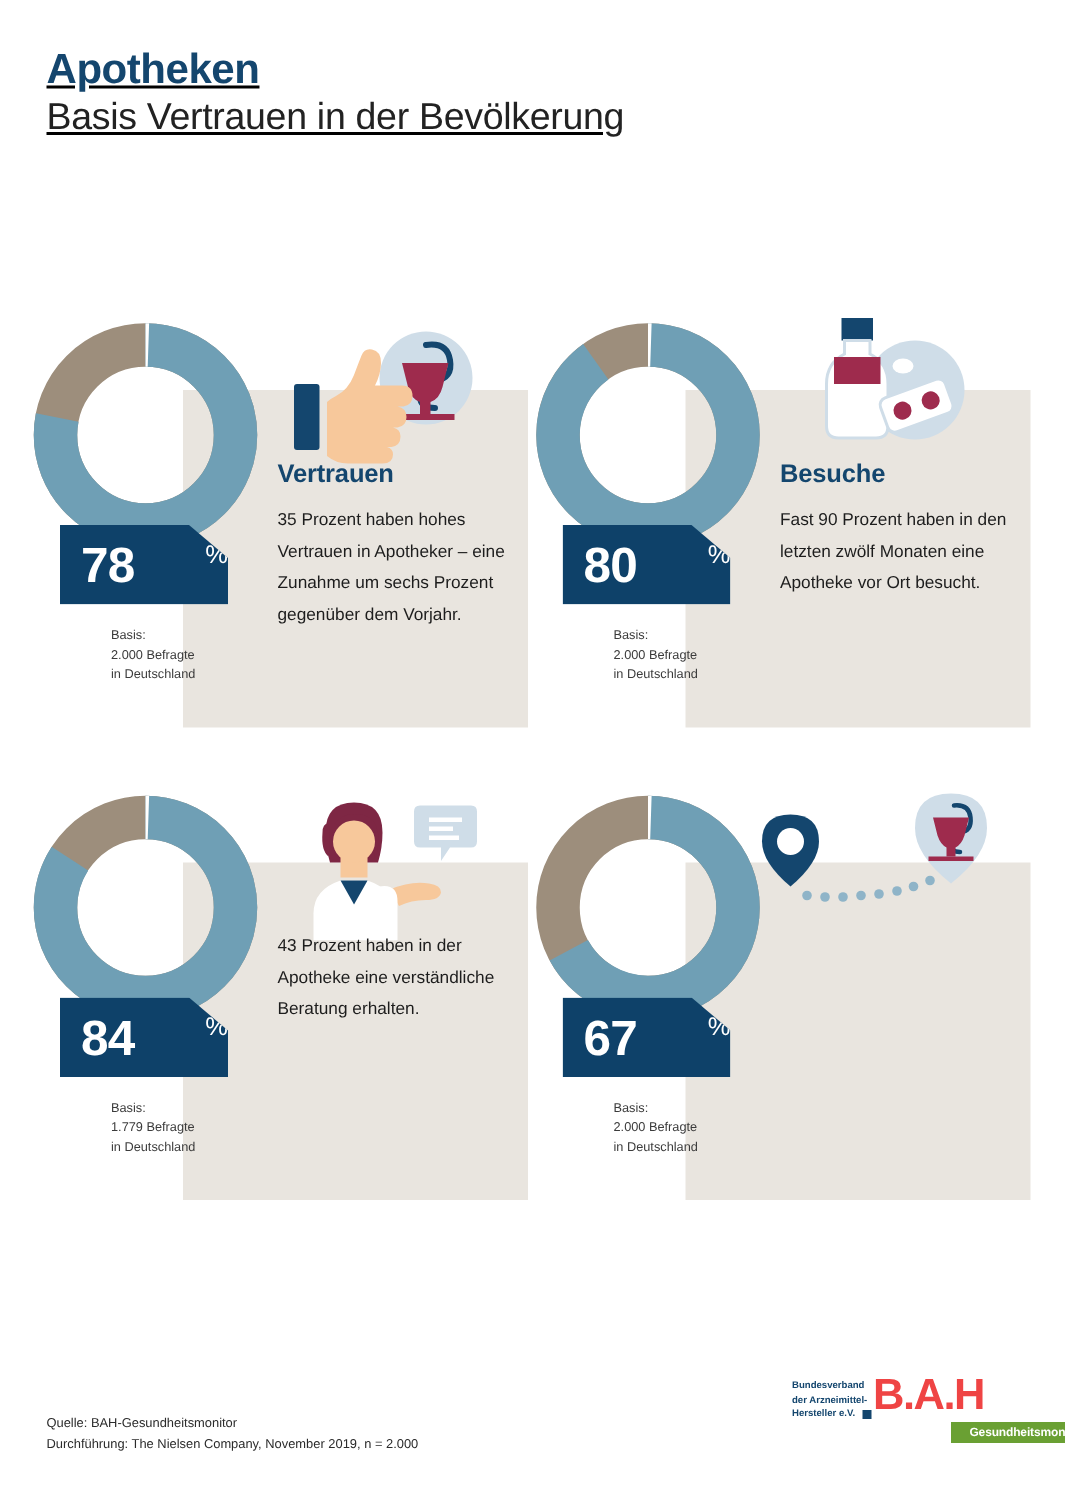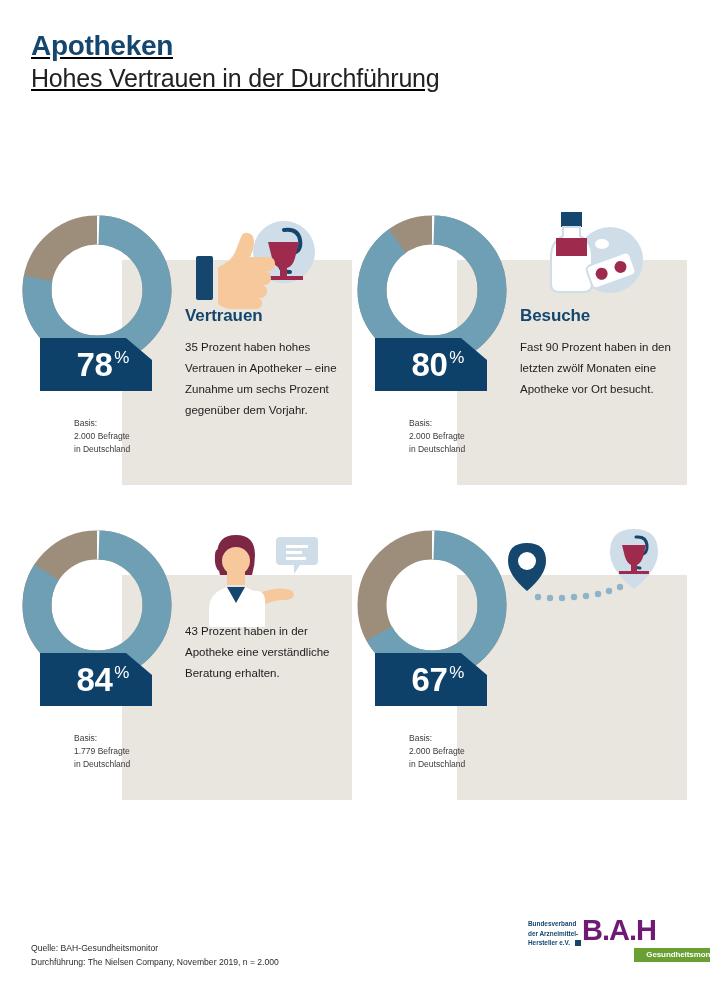--- a/index.html
+++ b/index.html
@@ -56,29 +56,29 @@
     top: 0px;
     width: 160px;
     height: 160px;
   }
   .donut { width: 160px; height: 160px; display: block; }
 
   
   .badge {
     position: absolute;
     left: 23px;
-    top: 128px;
+    top: 140px;
     width: 112px;
     height: 53px;
     background: #0e4169;
     color: #ffffff;
     clip-path: polygon(0 0, 86px 0, 112px 22px, 112px 53px, 0 53px);
     display: flex;
     align-items: center;
-    justify-content: center;
+    justify-content: space-between;
     padding-left: 14px;
   }
   .badge .num {
     font-size: 33px;
     font-weight: bold;
     line-height: 1;
     letter-spacing: -0.5px;
   }
   .badge .pct {
     font-size: 17px;
@@ -139,21 +139,21 @@
     color: #14466e;
     line-height: 1.5;
     font-weight: bold;
     text-align: left;
   }
   .logo-bah {
     position: absolute;
     left: 54px; top: 0px;
     font-size: 29px;
     font-weight: bold;
-    color: #701a75;
+    color: #ef4444;
     letter-spacing: -1px;
     line-height: 1.05;
   }
   .logo-dot {
     position: absolute;
     left: 47px; top: 25px;
     width: 6px; height: 6px;
     background: #14466e;
   }
   .logo-bar {
@@ -171,21 +171,21 @@
     text-align: center;
     line-height: 14px;
     letter-spacing: -0.1px;
   }
 </style>
 </head>
 <body>
 
 <div class="header">
   <h1>Apotheken</h1>
-  <h2>Hohes Vertrauen in der Durchführung</h2>
+  <h2>Basis Vertrauen in der Bevölkerung</h2>
 </div>
 
 <div class="panel panel-1">
   <div class="card"></div>
 
   <div class="donut-wrap">
     <svg class="donut" viewBox="0 0 160 160">
       <circle cx="80" cy="80" r="60" fill="none" stroke="#9d8e7c" stroke-width="29"></circle>
       <circle cx="80" cy="80" r="60" fill="none" stroke="#6f9fb5" stroke-width="29" stroke-dasharray="294.05 376.99" transform="rotate(-90 80 80)"></circle>
       <circle cx="80" cy="80" r="60" fill="none" stroke="#ffffff" stroke-width="29" stroke-dasharray="2 374.99" transform="rotate(-90 80 80)"></circle>

